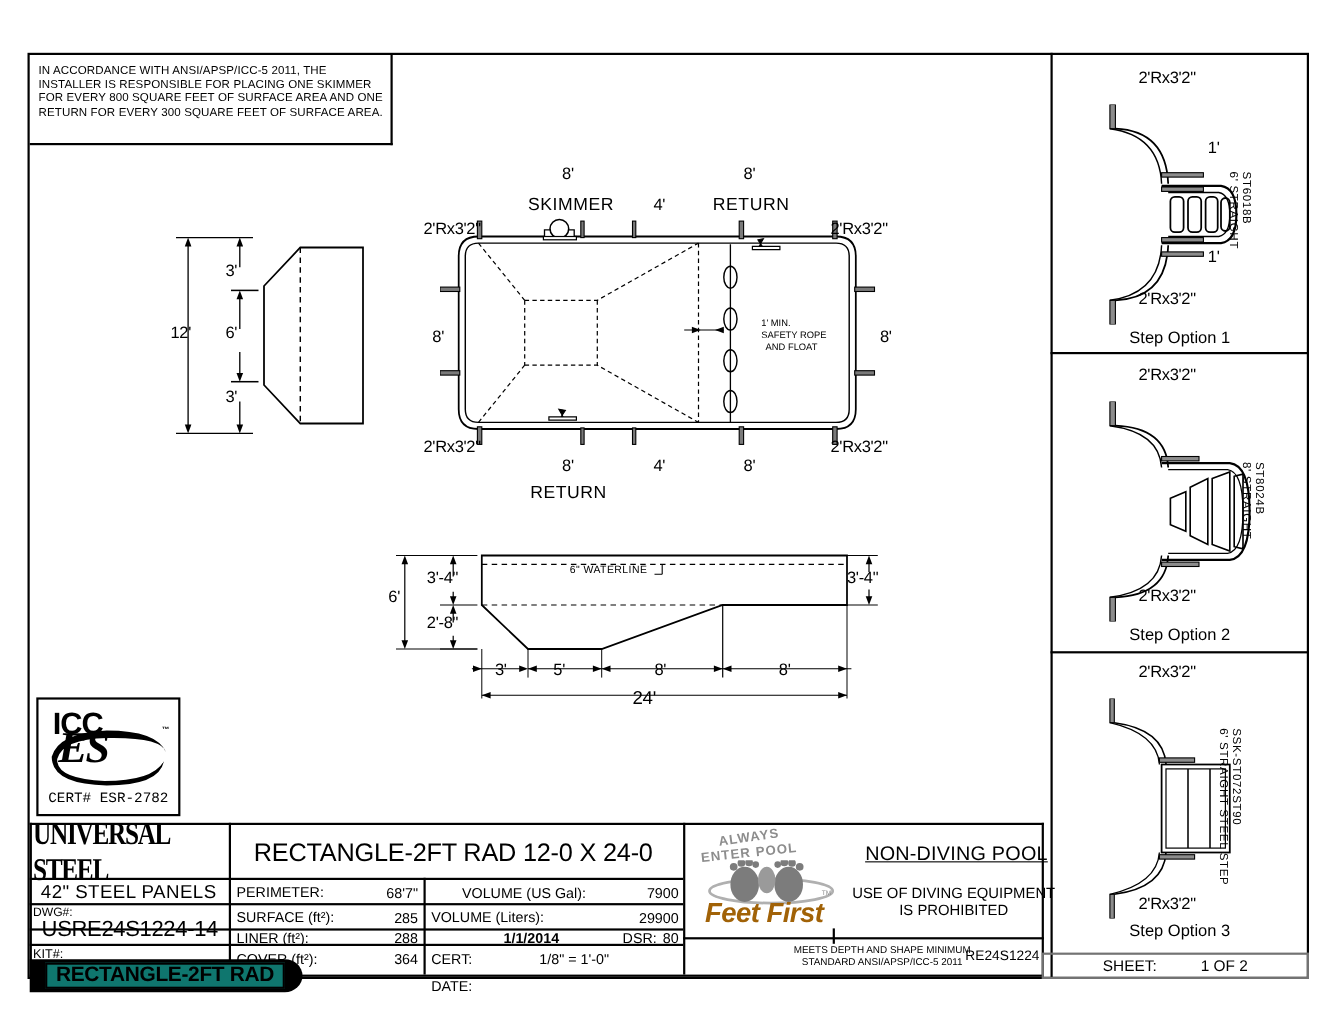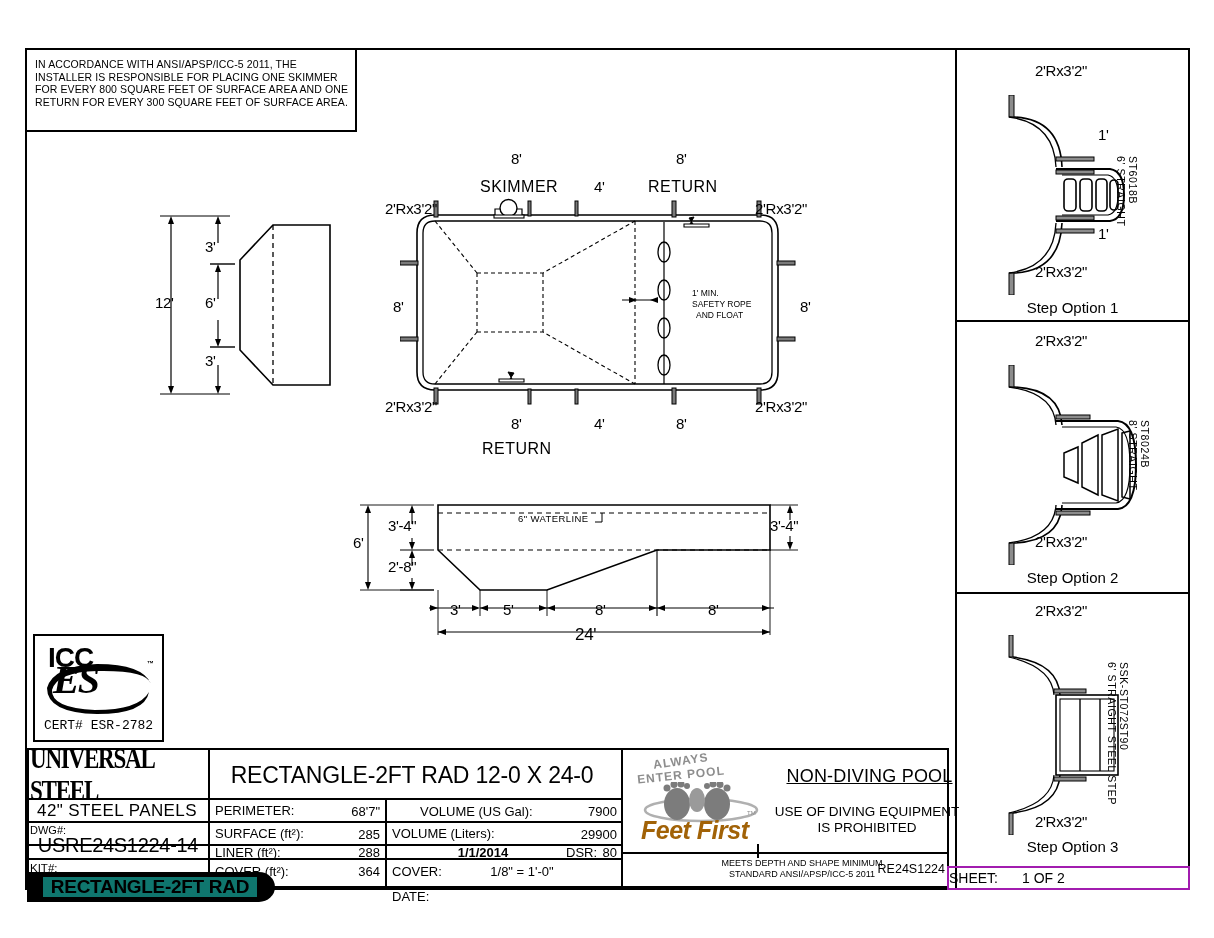--- a/index.html
+++ b/index.html
@@ -99,22 +99,22 @@
 
   
   #banner{position:absolute;left:27px;top:872px;width:248px;height:30px;
      background:#000;border-radius:0 16px 16px 0/0 15px 15px 0;}
   #banner-inner{position:absolute;left:14px;top:3px;width:218px;height:24px;background:#0f766e;
      border:2px solid #000;box-sizing:border-box;display:flex;align-items:center;justify-content:center;
      font-size:19px;font-weight:bold;letter-spacing:-0.3px;}
 
   
   #sheet-box{position:absolute;left:947px;top:866px;width:243px;height:24px;
-     border:2px solid #a21caf;box-sizing:border-box;display:flex;align-items:center;
-     gap:24px;font-size:14px;}
+     border:2px solid #737373;box-sizing:border-box;display:flex;align-items:center;
+     justify-content:center;gap:40px;font-size:14px;}
 
   
   .step-caption{position:absolute;width:235px;text-align:center;font-size:15px;}
   .vert-label{position:absolute;font-size:10.5px;letter-spacing:0.6px;white-space:nowrap;
       transform-origin:0 0;}
 </style>
 </head>
 <body>
 
 <div class="sheet">
@@ -430,21 +430,21 @@
     <div class="tb-cell tb-key" style="left:362px;top:52px;width:180px;height:22px;margin-left:28px;">VOLUME (US Gal):</div>
     <div class="tb-val" style="left:470px;top:56px;width:120px;text-align:right;">7900</div>
     <div class="tb-cell tb-key" style="left:362px;top:75px;width:180px;height:21px;">VOLUME (Liters):</div>
     <div class="tb-val" style="left:470px;top:79px;width:120px;text-align:right;">29900</div>
 
     <div class="tb-cell tb-key" style="left:362px;top:97px;width:60px;height:14px;margin-top:44px;">DATE:</div>
     <div class="tb-center" style="left:396px;top:97px;width:120px;font-weight:bold;">1/1/2014</div>
     <div class="tb-cell tb-key" style="left:536px;top:97px;width:50px;height:14px;">DSR:</div>
     <div class="tb-val" style="left:500px;top:97px;width:90px;text-align:right;">80</div>
 
-    <div class="tb-cell tb-key" style="left:362px;top:112px;width:70px;height:22px;">COVER:</div>
+    <div class="tb-cell tb-key" style="left:362px;top:112px;width:70px;height:22px;">CERT:</div>
     <div class="tb-center" style="left:420px;top:116px;width:150px;">1/8" = 1'-0"</div>
 
     <div id="feetfirst">
       <div id="ff-always">ALWAYS</div>
       <div id="ff-enter">ENTER POOL</div>
       <svg style="position:absolute;left:8px;top:28px;" width="118" height="42">
         <ellipse cx="58" cy="28" rx="56" ry="11" fill="none" stroke="#b0b0b0" stroke-width="2.5"></ellipse>
         <ellipse cx="34" cy="22" rx="13" ry="16" fill="#7c7c7c"></ellipse>
         <ellipse cx="74" cy="22" rx="13" ry="16" fill="#7c7c7c"></ellipse>
         <ellipse cx="54" cy="18" rx="8" ry="12" fill="#9a9a9a"></ellipse>

